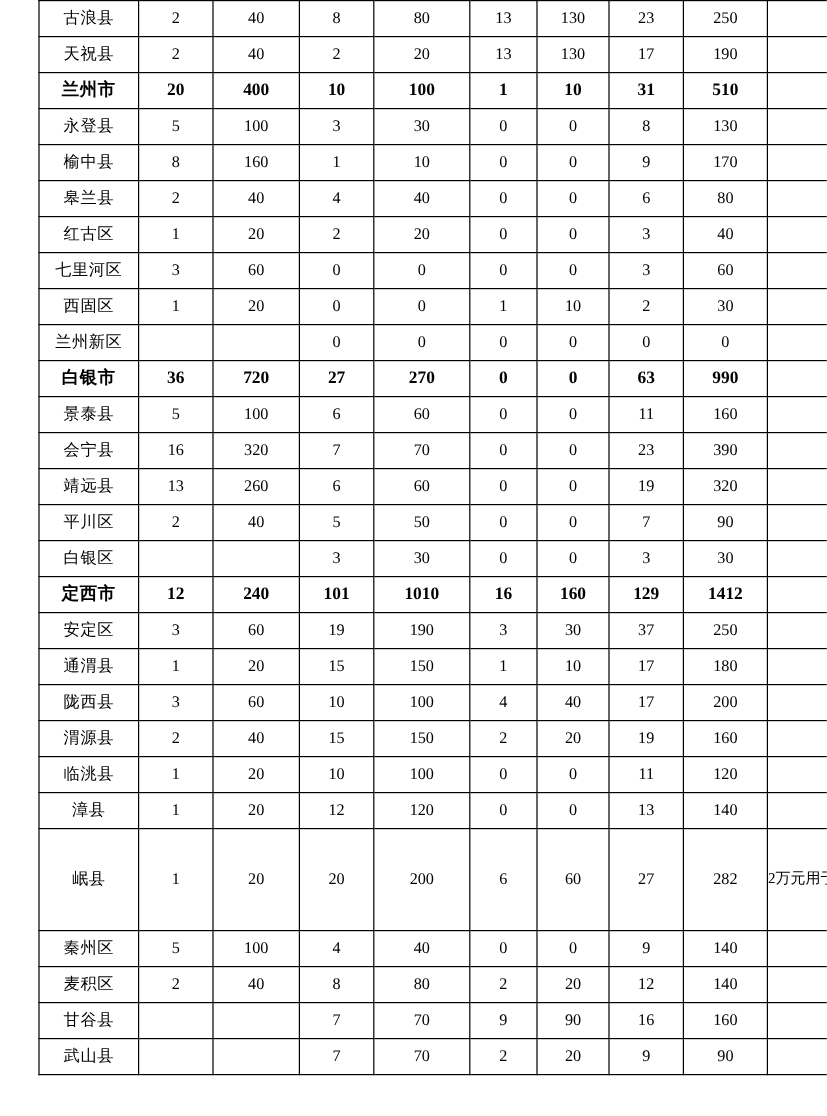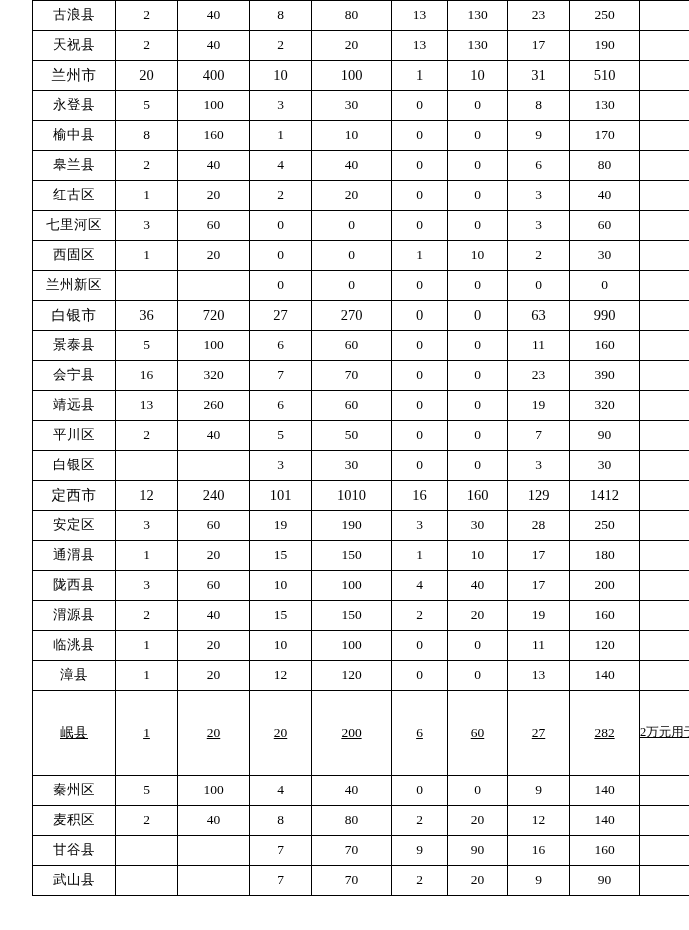--- a/index.html
+++ b/index.html
@@ -42,36 +42,35 @@
   col.c-n2    { width: 72px; }
   col.c-n3    { width: 62px; }
   col.c-n4    { width: 80px; }
   col.c-n5    { width: 56px; }
   col.c-n6    { width: 60px; }
   col.c-n7    { width: 62px; }
   col.c-n8    { width: 70px; }
   col.c-note  { width: 82px; }
 
   tr.city td {
-    font-weight: normal;
+    font-weight: bold;
     font-size: 14.5px;
   }
   td.name {
     letter-spacing: 0.5px;
   }
   td.note {
     font-size: 12.5px;
     white-space: normal;
     line-height: 1.5;
     padding: 2px 3px;
     text-align: center;
   }
   tr.tall td {
     height: 84px;
-    text-decoration: underline;
   }
   tr.tall td.name {
     vertical-align: middle;
   }
 </style>
 </head>
 <body>
 
 <div class="sheet">
   <table class="grid">
@@ -293,21 +292,21 @@
           <td class="note"></td>
         </tr>
         <tr>
           <td class="name">安定区</td>
           <td>3</td>
           <td>60</td>
           <td>19</td>
           <td>190</td>
           <td>3</td>
           <td>30</td>
-          <td>28</td>
+          <td>37</td>
           <td>250</td>
           <td class="note"></td>
         </tr>
         <tr>
           <td class="name">通渭县</td>
           <td>1</td>
           <td>20</td>
           <td>15</td>
           <td>150</td>
           <td>1</td>

